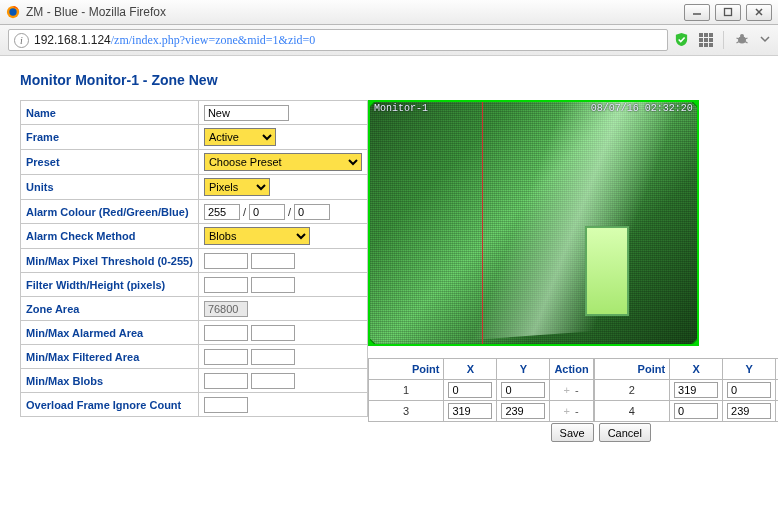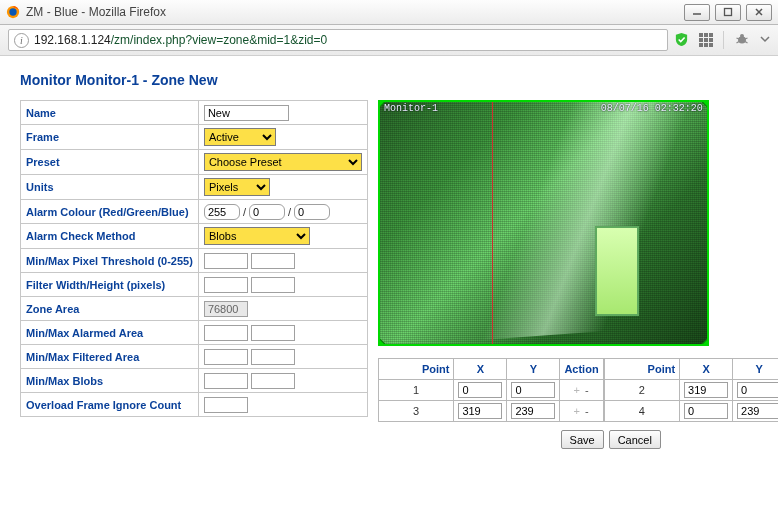--- a/index.html
+++ b/index.html
@@ -77,21 +77,21 @@
     display: flex;
     align-items: center;
     justify-content: center;
     font-family: Georgia, serif;
     font-style: italic;
     font-size: 10px;
     color: #6f6f6f;
     margin-right: 5px;
   }
   .addr-host { color: #222; }
-  .addr-path { color: #14532d; }
+  .addr-path { color: #3b82f6; font-family: Liberation Serif, serif; }
   .addr-right-icons {
     display: flex;
     align-items: center;
     gap: 10px;
   }
   .shield {
     color: #2fa52f;
   }
   .qr-grid {
     width: 14px;
@@ -120,21 +120,21 @@
   h2.page-title {
     margin: 4px 0 12px 0;
     font-size: 14px;
     font-weight: bold;
     color: #0a419a;
   }
 
   .columns {
     display: flex;
     align-items: flex-start;
-    gap: 10px;
+    gap: 0;
   }
 
   
   table.form {
     border-collapse: collapse;
   }
   table.form td {
     border: 1px solid #c7c7c7;
     padding: 3px 5px;
     vertical-align: middle;
@@ -160,21 +160,21 @@
     border: 1px solid #a0a0a0;
     background: #fff;
     box-sizing: border-box;
   }
   input.txt.ro {
     background: #e8e8e8;
     color: #666;
   }
   .w85 { width: 85px; }
   .w44 { width: 44px; }
-  .w36 { width: 36px; border-radius: 6px; }
+  .w36 { width: 36px; }
   .sel {
     font-family: inherit;
     font-size: 11px;
     height: 18px;
     border: 1px solid #7b7b7b;
     background: #fde047;
   }
   .slash { margin: 0 3px; }
 
   
@@ -277,21 +277,21 @@
   table.points th.xy-h { width: 56px; }
   table.points th.action-h { width: 44px; }
   .pm {
     color: #b9b9b9;
     font-size: 11px;
     letter-spacing: 1px;
   }
   .pm .dash { color: #555; }
 
   .btn-row {
-    margin-top: 8px;
+    margin-top: 1px;
     display: flex;
     justify-content: flex-end;
     gap: 5px;
     width: 327px;
     padding-right: 44px;
     box-sizing: border-box;
   }
   button.btn {
     font-family: inherit;
     font-size: 11px;

